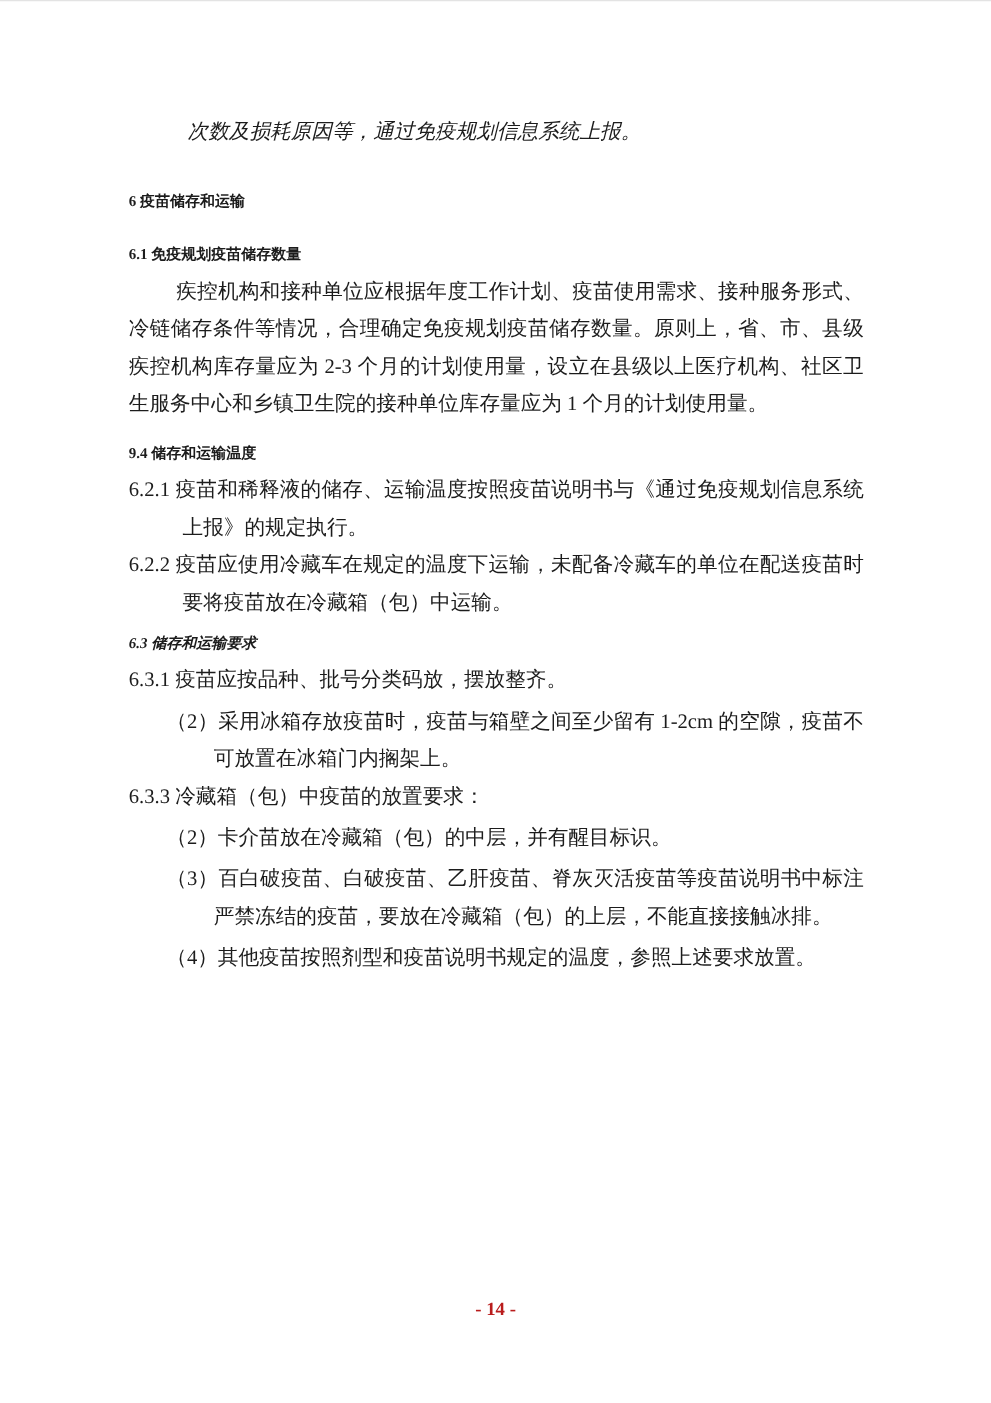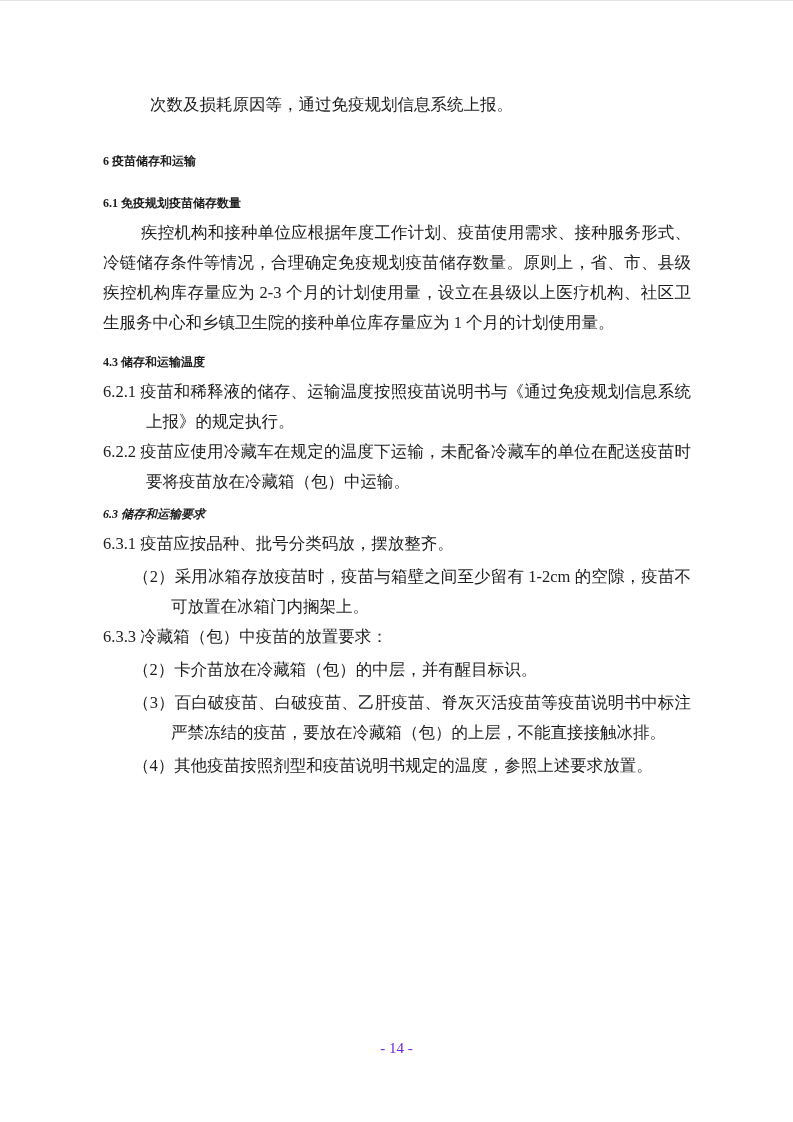--- a/index.html
+++ b/index.html
@@ -22,58 +22,59 @@
     left: 103px; top: 89px;
     width: 588px;
   }
   p, h1, h2 {
     margin: 0;
     font-size: 16.5px;
     line-height: 30px;
     font-weight: normal;
   }
   .heading { font-size: 12px; font-weight: bold; }
-  .intro { margin-left: 47px; }
+  .intro { margin-left: 47px; font-style: italic; }
   .h-6  { margin-top: 26px; }
   .h-61 { margin-top: 12px; }
   .para { text-indent: 38px; text-align: justify; }
   .h-62 { margin-top: 9px; }
   .h-63 { margin-top: 2px; font-style: italic; }
   .num-item {
     padding-left: 43px; text-indent: -43px;
     text-align: justify;
   }
   .paren-item {
     padding-left: 68px; text-indent: -38px;
     text-align: justify;
     margin-top: 3px;
   }
   .page-number {
     position: absolute;
     left: 0; right: 0; top: 1038px;
     text-align: center;
     font-size: 15px; line-height: 18px;
-    color: #6d28d9;
+    color: #b91c1c;
+    font-weight: bold;
   }
 </style>
 </head>
 <body>
 
 <div class="page">
   <div class="content">
 
     <p class="intro">次数及损耗原因等，通过免疫规划信息系统上报。</p>
 
     <h1 class="heading h-6">6 疫苗储存和运输</h1>
 
     <h2 class="heading h-61">6.1 免疫规划疫苗储存数量</h2>
 
     <p class="para">疾控机构和接种单位应根据年度工作计划、疫苗使用需求、接种服务形式、冷链储存条件等情况，合理确定免疫规划疫苗储存数量。原则上，省、市、县级疾控机构库存量应为 2-3 个月的计划使用量，设立在县级以上医疗机构、社区卫生服务中心和乡镇卫生院的接种单位库存量应为 1 个月的计划使用量。</p>
 
-    <h2 class="heading h-62">4.3 储存和运输温度</h2>
+    <h2 class="heading h-62">9.4 储存和运输温度</h2>
 
     <p class="num-item"><span>6.2.1</span>
       <span>疫苗和稀释液的储存、运输温度按照疫苗说明书与《通过免疫规划信息系统上报》的规定执行。</span></p>
 
     <p class="num-item"><span>6.2.2</span>
       <span>疫苗应使用冷藏车在规定的温度下运输，未配备冷藏车的单位在配送疫苗时要将疫苗放在冷藏箱（包）中运输。</span></p>
 
     <h2 class="heading h-63">6.3 储存和运输要求</h2>
 
     <p class="num-item"><span>6.3.1</span>

